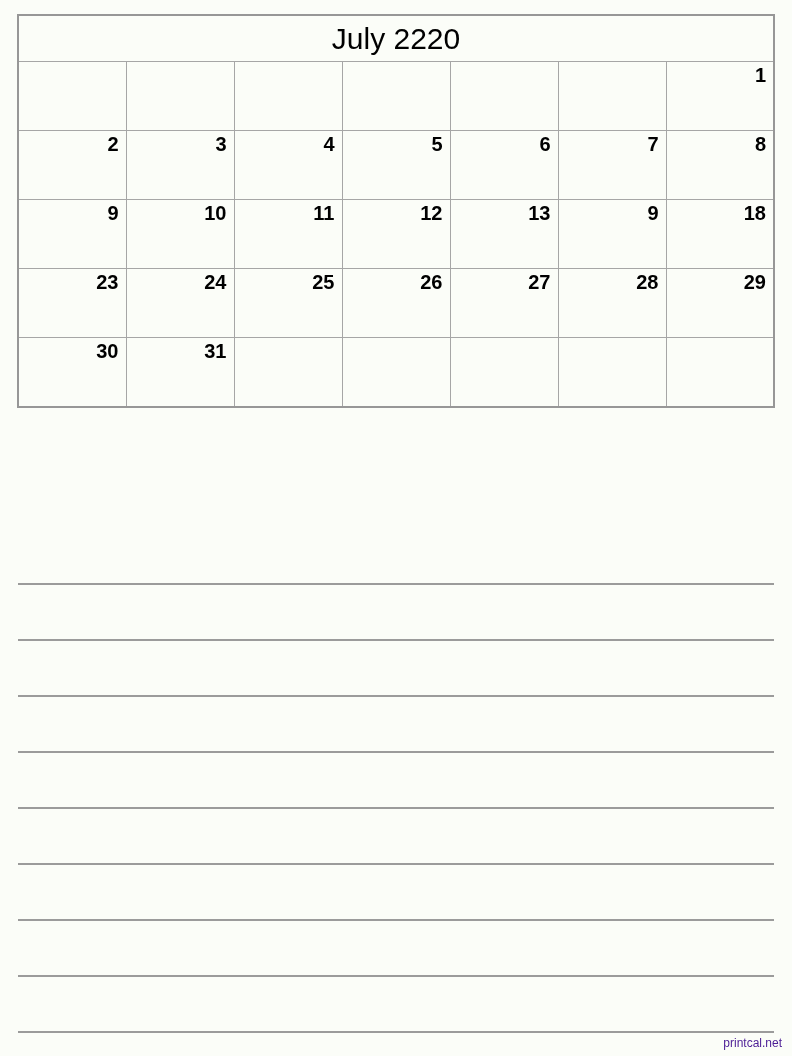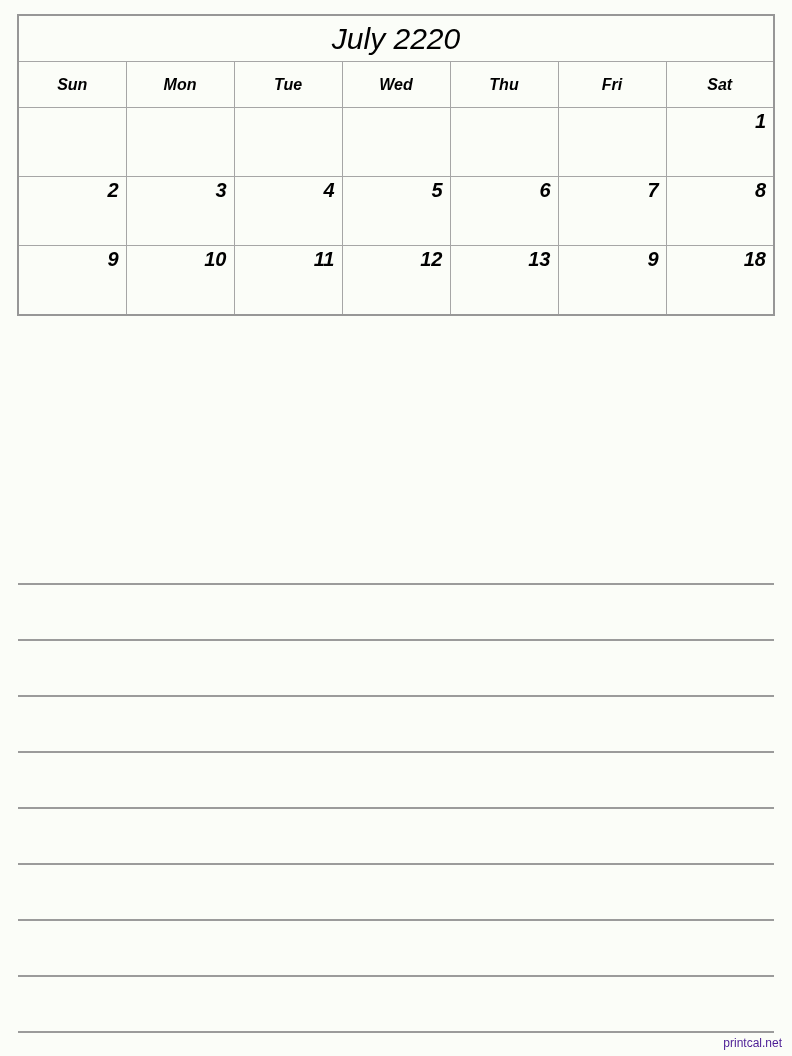--- a/index.html
+++ b/index.html
@@ -25,21 +25,20 @@
     top: 14px;
     width: 758px;
     border-collapse: collapse;
     table-layout: fixed;
     border: 2px solid #979797;
   }
   table.calendar th,
   table.calendar td {
     border: 1px solid #a6a6a6;
     margin: 0;
-    font-style: italic;
   }
   td.title-cell {
     height: 45px;
     text-align: center;
     vertical-align: middle;
     font-size: 30px;
     font-weight: 400;
     padding: 0;
   }
   th.day-header {
@@ -78,29 +77,20 @@
 <body>
 
 <div class="page">
 
   <table class="calendar">
     <tbody>
       <tr>
         <td class="title-cell" colspan="7">July 2220</td>
       </tr>
       <tr>
-        <th class="day-header">Sun</th>
-        <th class="day-header">Mon</th>
-        <th class="day-header">Tue</th>
-        <th class="day-header">Wed</th>
-        <th class="day-header">Thu</th>
-        <th class="day-header">Fri</th>
-        <th class="day-header">Sat</th>
-      </tr>
-      <tr>
         <td class="date-cell"></td>
         <td class="date-cell"></td>
         <td class="date-cell"></td>
         <td class="date-cell"></td>
         <td class="date-cell"></td>
         <td class="date-cell"></td>
         <td class="date-cell">1</td>
       </tr>
       <tr>
         <td class="date-cell">2</td>
@@ -113,20 +103,38 @@
       </tr>
       <tr>
         <td class="date-cell">9</td>
         <td class="date-cell">10</td>
         <td class="date-cell">11</td>
         <td class="date-cell">12</td>
         <td class="date-cell">13</td>
         <td class="date-cell">9</td>
         <td class="date-cell">18</td>
       </tr>
+      <tr>
+        <td class="date-cell">23</td>
+        <td class="date-cell">24</td>
+        <td class="date-cell">25</td>
+        <td class="date-cell">26</td>
+        <td class="date-cell">27</td>
+        <td class="date-cell">28</td>
+        <td class="date-cell">29</td>
+      </tr>
+      <tr>
+        <td class="date-cell">30</td>
+        <td class="date-cell">31</td>
+        <td class="date-cell"></td>
+        <td class="date-cell"></td>
+        <td class="date-cell"></td>
+        <td class="date-cell"></td>
+        <td class="date-cell"></td>
+      </tr>
     </tbody>
   </table>
 
   <div class="note-line" style="top:583px"></div>
   <div class="note-line" style="top:639px"></div>
   <div class="note-line" style="top:695px"></div>
   <div class="note-line" style="top:751px"></div>
   <div class="note-line" style="top:807px"></div>
   <div class="note-line" style="top:863px"></div>
   <div class="note-line" style="top:919px"></div>

